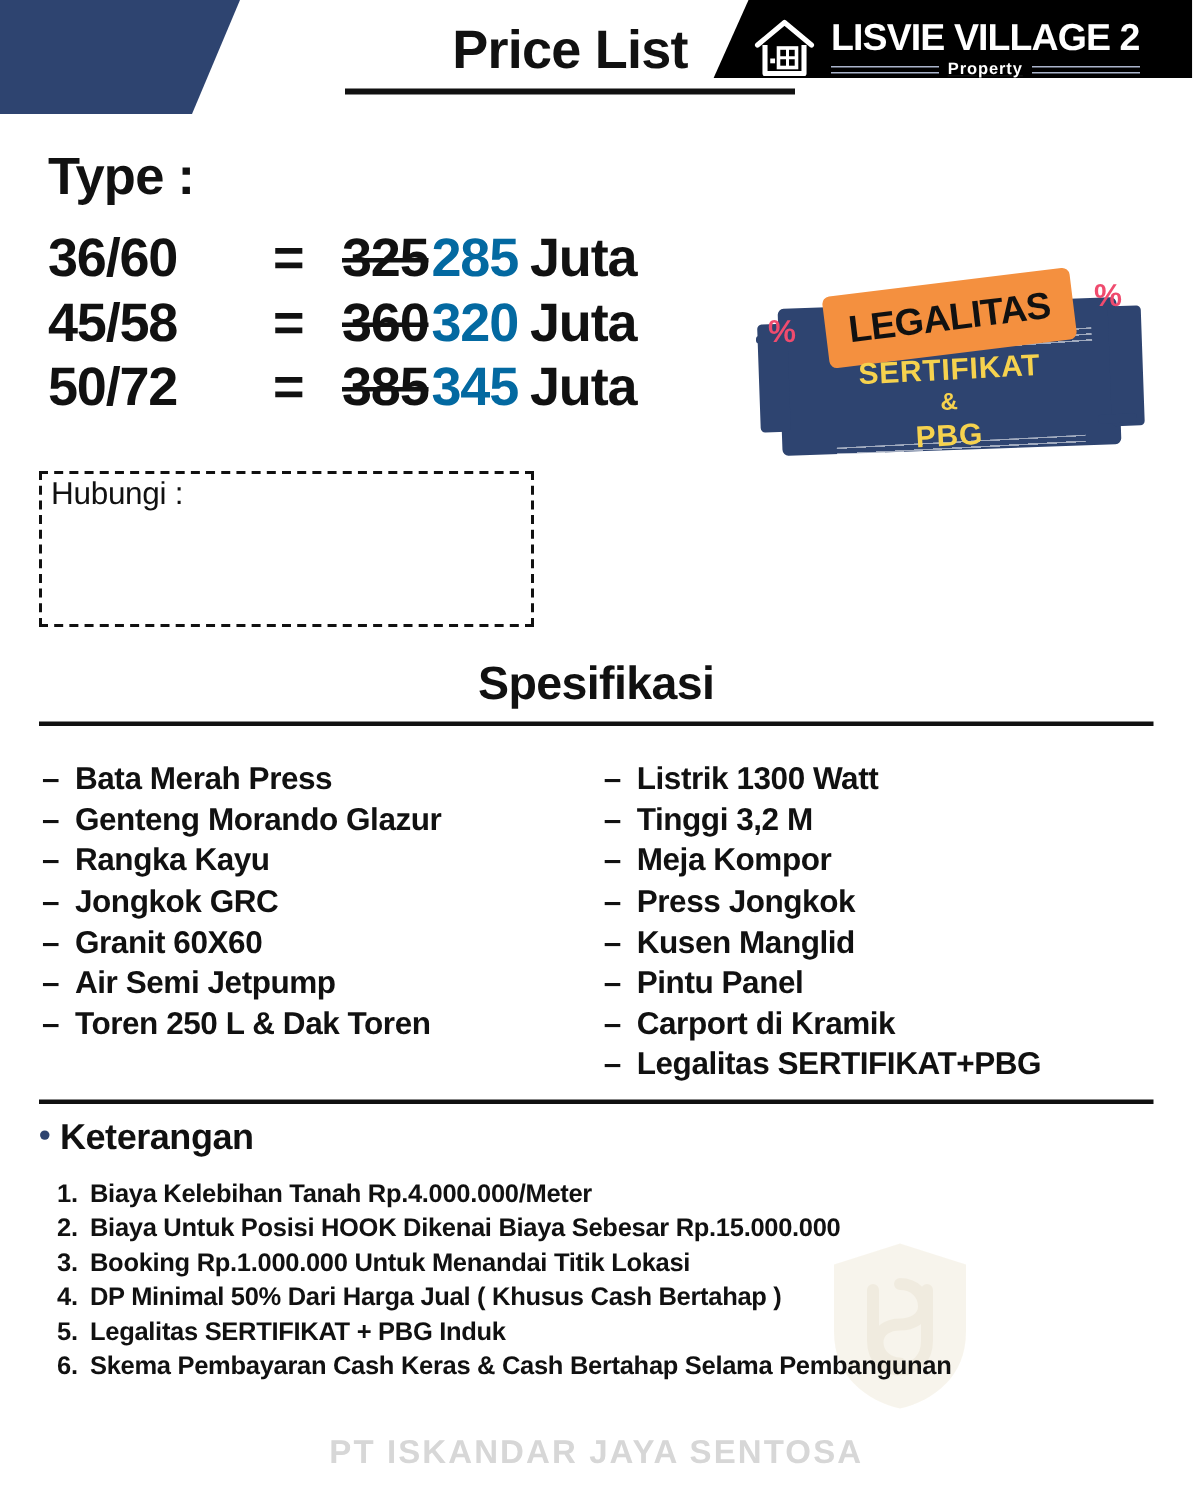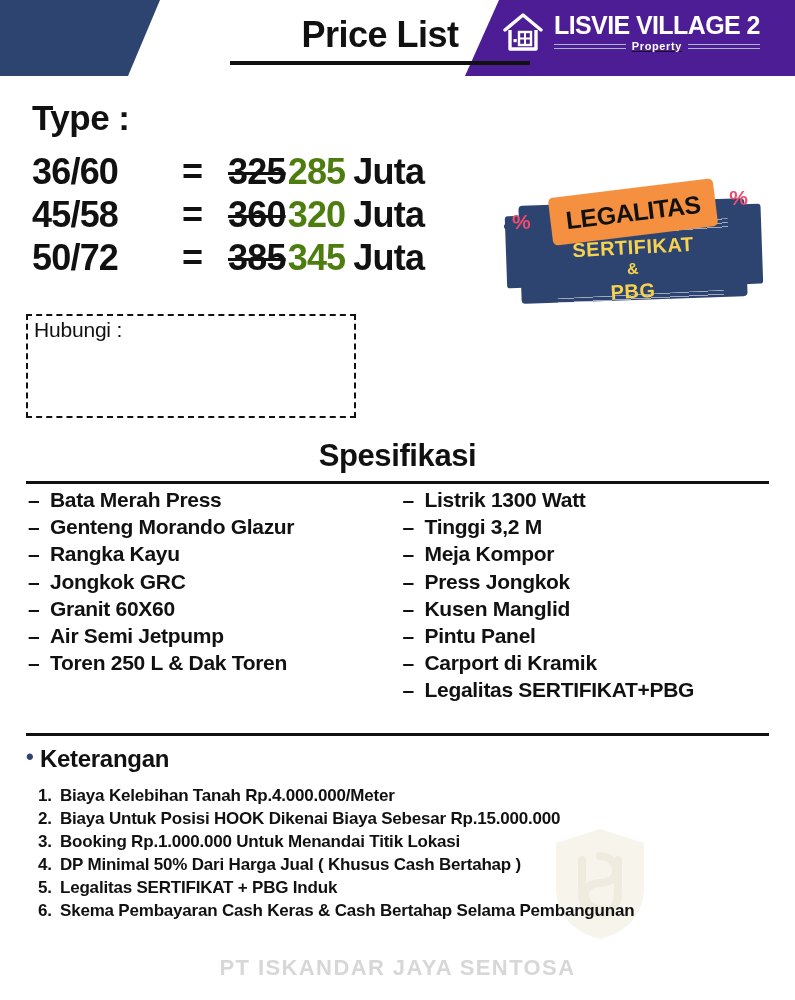--- a/index.html
+++ b/index.html
@@ -38,22 +38,22 @@
     width: 120px;
     color: #ffffff;
     font-weight: bold;
     font-size: 21px;
     line-height: 29px;
     letter-spacing: -0.2px;
   }
   .header-right {
     position: absolute;
     right: 0; top: 0;
-    width: 330px; height: 76px;
-    background: #4c1d95;
+    width: 330px; height: 52px;
+    background: #000000;
     clip-path: polygon(34px 0, 330px 0, 330px 76px, 0 76px);
     z-index: 2;
   }
   .logo-wrap {
     position: absolute;
     left: 36px; top: 10px;
     display: flex;
     align-items: center;
     gap: 9px;
   }
@@ -82,25 +82,26 @@
   }
   .logo-sub {
     color: #ffffff;
     font-size: 11px;
     font-weight: bold;
     letter-spacing: 0.6px;
     white-space: nowrap;
   }
   .header-center {
     position: absolute;
-    left: 160px; top: 15px;
+    left: 160px; top: 0;
     width: 440px; height: 76px;
     display: flex;
     flex-direction: column;
     align-items: center;
+    justify-content: center;
     z-index: 3;
   }
   .header-title {
     font-size: 36px;
     font-weight: bold;
     letter-spacing: -0.5px;
     color: #111111;
     line-height: 40px;
   }
   .header-underline {
@@ -131,21 +132,21 @@
     letter-spacing: -0.8px;
     white-space: nowrap;
   }
   .price-type { display: inline-block; width: 150px; }
   .price-eq { display: inline-block; width: 46px; }
   .price-old {
     text-decoration: line-through;
     text-decoration-thickness: 3px;
     color: #111111;
   }
-  .price-new { color: #4d7c0f; margin-left: 2px; text-align: center; }
+  .price-new { color: #0369a1; margin-left: 2px; text-align: center; }
   .price-unit { margin-left: 8px; }
 
   
   .legalitas {
     position: absolute;
     left: 498px; top: 172px;
     width: 264px; height: 140px;
   }
   .lg-brush {
     position: absolute;
@@ -261,21 +262,21 @@
     left: 26px; top: 481px;
     width: 743px; height: 0;
     border-top: 3px solid #111111;
   }
   .spec-cols {
     position: absolute;
     left: 26px; top: 486px;
     width: 745px;
     display: flex;
   }
-  .spec-col { width: 50%; }
+  .spec-col { width: 50%; margin-top: 20px; }
   .spec-col-right { padding-left: 4px; }
   .spec-item {
     font-size: 21px;
     font-weight: bold;
     line-height: 27.2px;
     letter-spacing: -0.3px;
     white-space: nowrap;
     padding-left: 24px;
     position: relative;
   }

